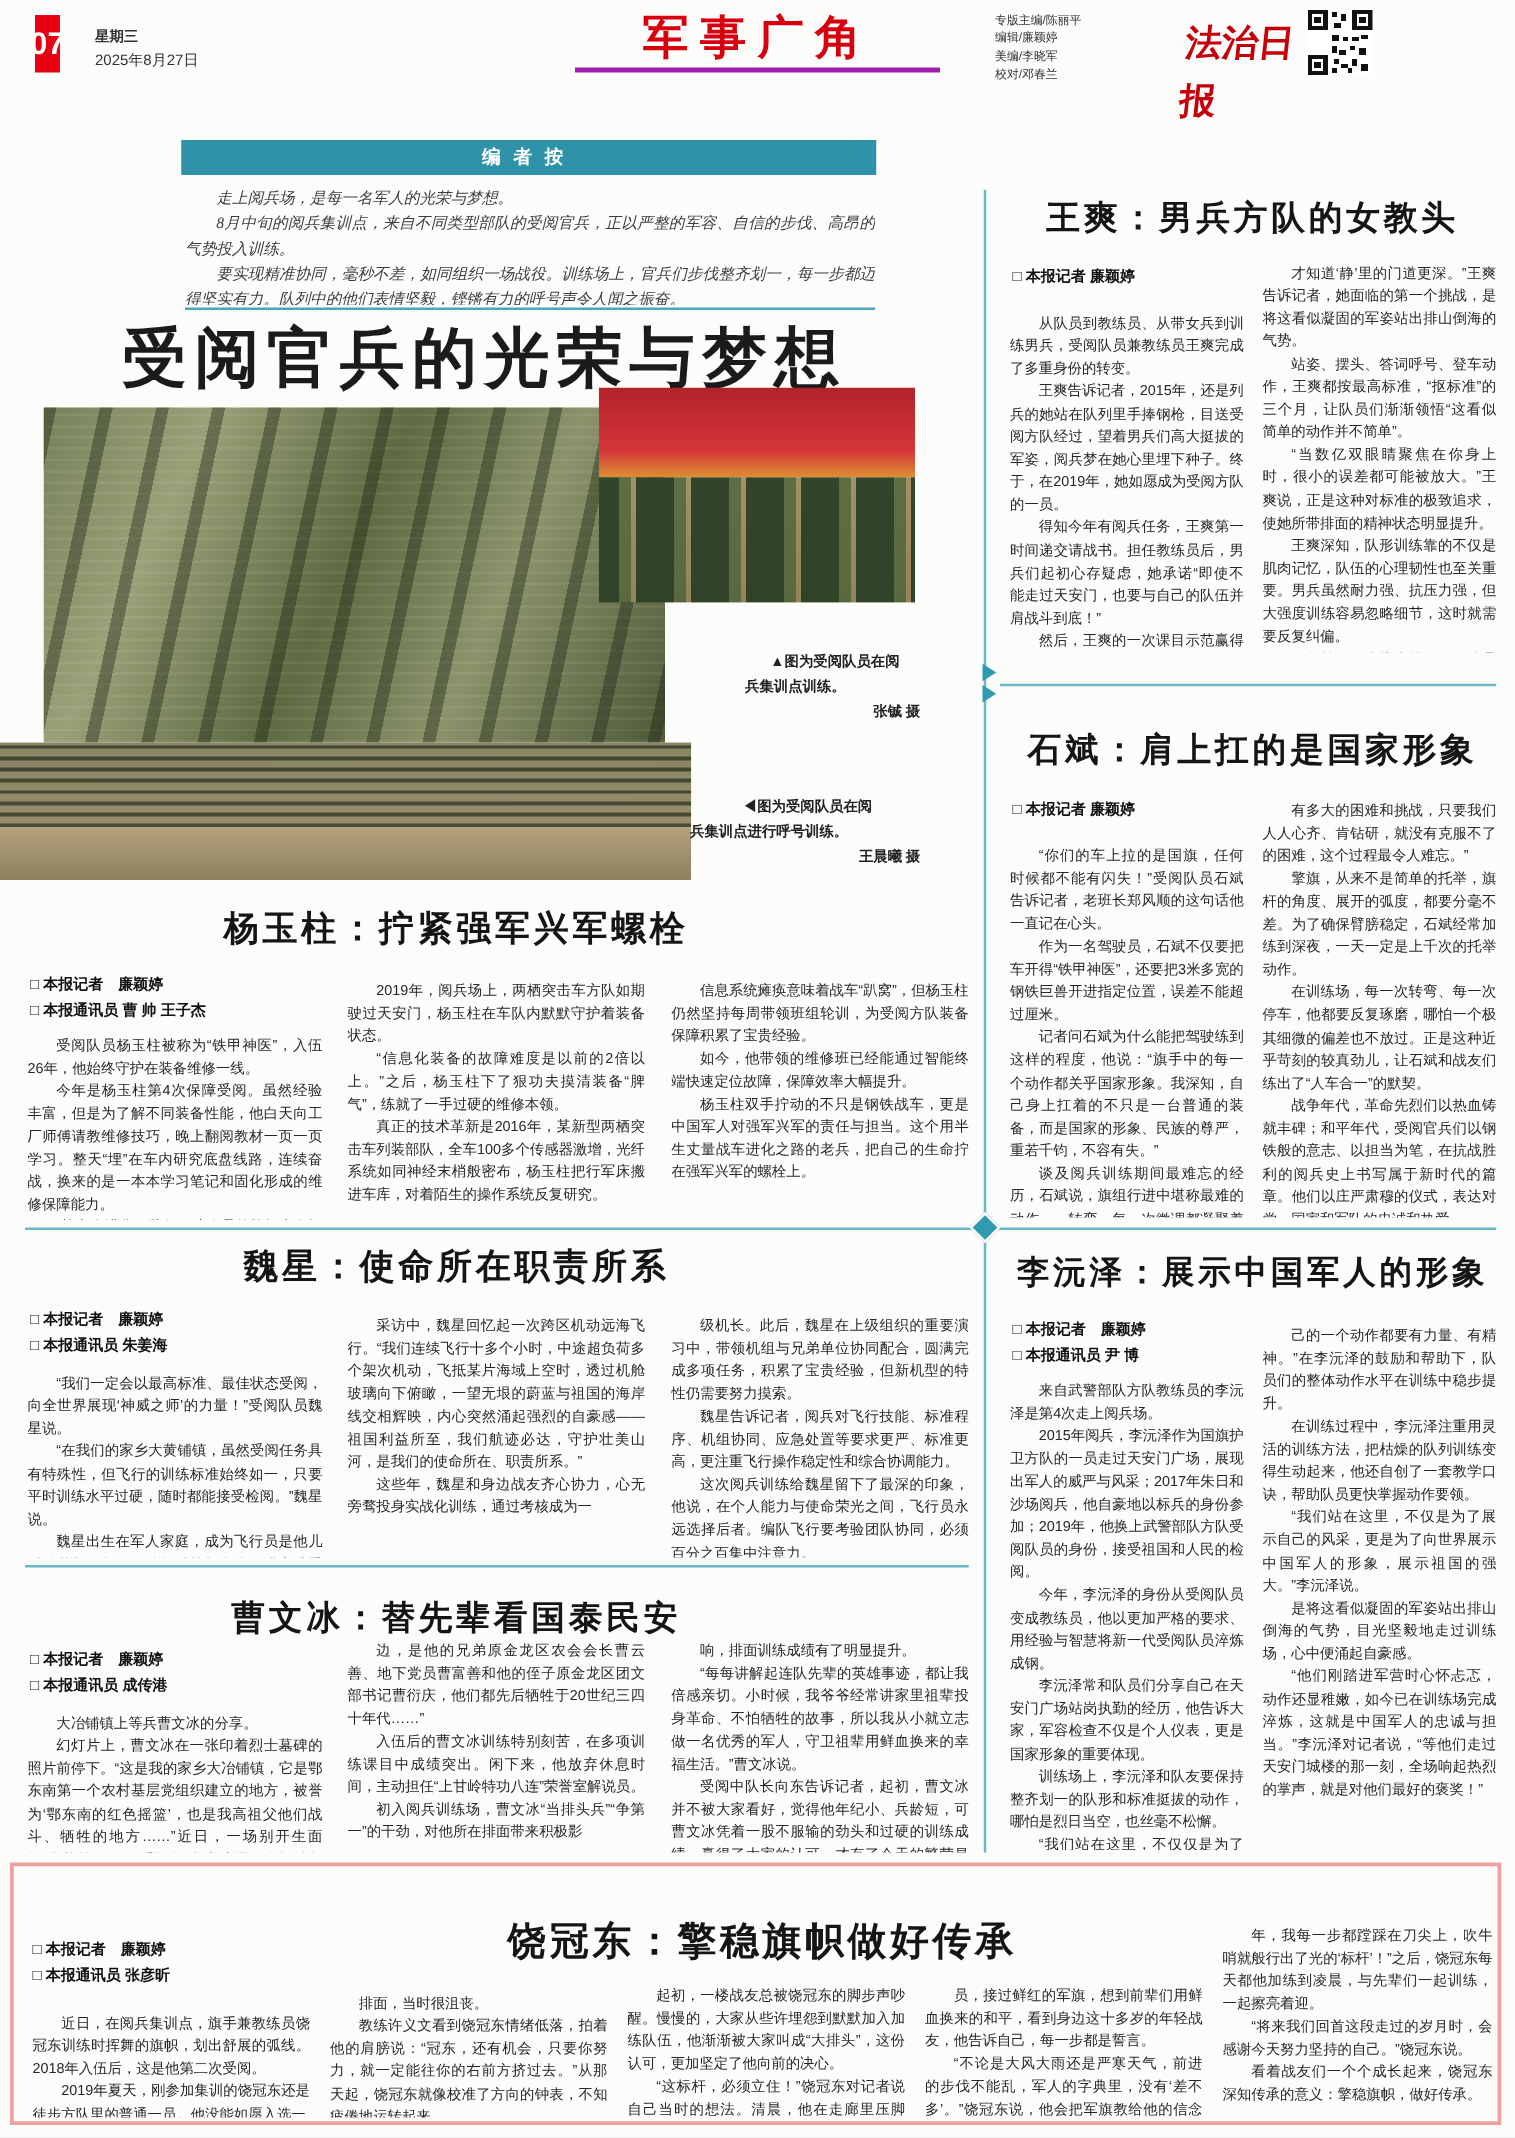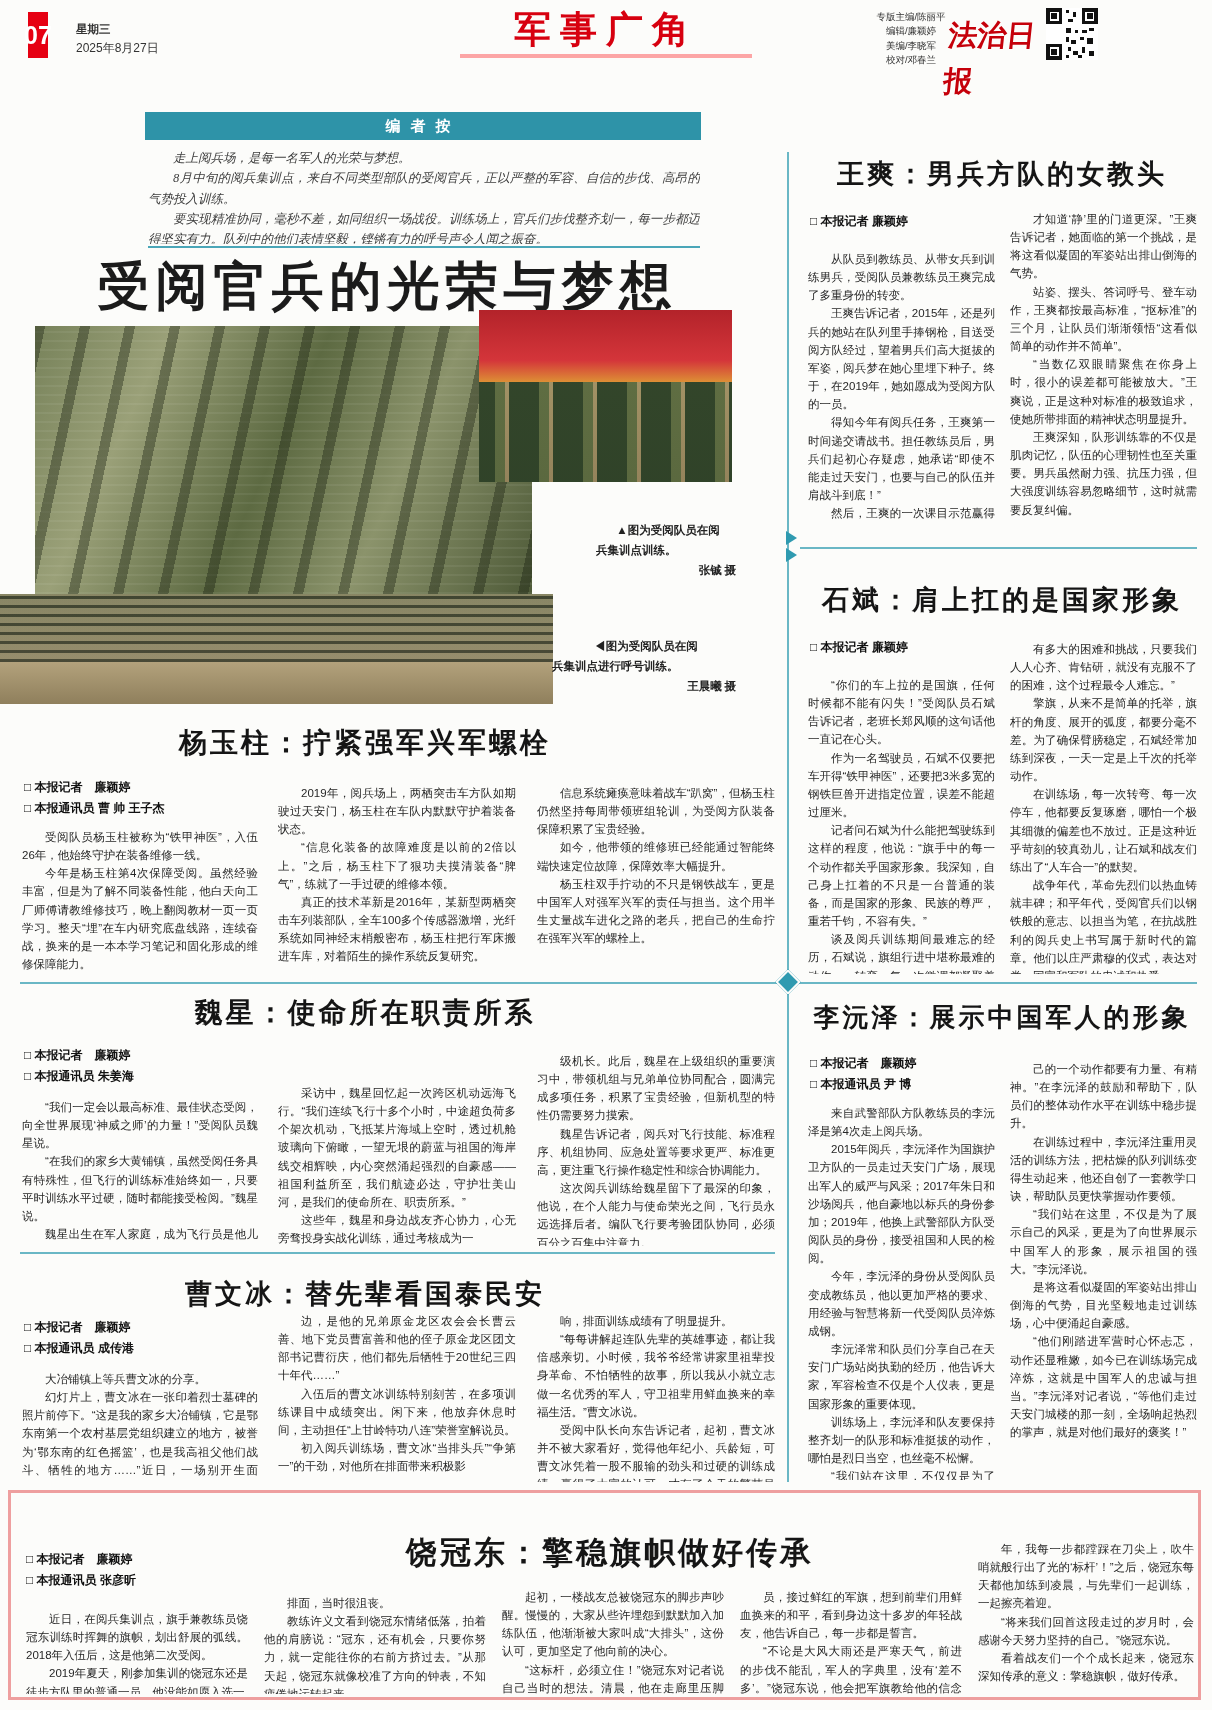--- a/index.html
+++ b/index.html
@@ -6,22 +6,22 @@
   .page{position:relative;width:1212px;height:1710px;margin:0 auto;background:#fcfcfa;
         font-family:"Liberation Sans",sans-serif;overflow:hidden;color:#222;}
 
   
   .pagenum{position:absolute;left:28px;top:12px;width:20px;height:46px;background:#e60012;
            color:#fff;font-weight:900;font-size:25px;display:flex;align-items:center;justify-content:center;}
   .weekday{position:absolute;left:76px;top:22px;font-size:11.5px;font-weight:700;color:#333;}
   .dateline{position:absolute;left:76px;top:40px;font-size:12px;color:#333;}
   .section-title{position:absolute;left:460px;top:6px;width:292px;height:48px;color:#d7000f;
                  font-size:37px;font-weight:900;letter-spacing:9px;text-align:center;
-                 border-bottom:4px solid #fca5a5;line-height:48px;}
-  .staff{position:absolute;left:860px;top:10px;width:102px;text-align:center;font-size:9.5px;
+                 border-bottom:4px solid #a21caf;line-height:48px;}
+  .staff{position:absolute;left:796px;top:10px;width:102px;text-align:left;font-size:9.5px;
          color:#333;line-height:1.5;}
   .staff p{margin:0;}
   .masthead{position:absolute;left:946px;top:12px;width:92px;color:#c5000a;font-weight:900;
             font-size:29px;font-family:"Liberation Serif",serif;transform:skewX(-6deg);line-height:1.6;}
   .qr{position:absolute;left:1046px;top:8px;width:52px;height:52px;}
 
   
   .note-banner{position:absolute;left:145px;top:112px;width:556px;height:28px;background:#2e93a8;
                color:#fff;font-size:15px;font-weight:700;letter-spacing:10px;text-align:center;line-height:28px;}
   .note{position:absolute;left:148px;top:148px;width:552px;height:96px;overflow:hidden;
@@ -191,21 +191,21 @@
   <div class="h2" style="left:95px;top:994px;width:540px;font-size:28px;">魏星：使命所在职责所系</div>
   <div class="byline" style="left:24px;top:1048px;width:240px;">
       <p>□ 本报记者　廉颖婷</p>
       <p>□ 本报通讯员 朱姜海</p>
     </div>
   <div class="col" style="left:22px;top:1098px;width:236px;height:148px;">
       <p>“我们一定会以最高标准、最佳状态受阅，向全世界展现‘神威之师’的力量！”受阅队员魏星说。</p>
       <p>“在我们的家乡大黄铺镇，虽然受阅任务具有特殊性，但飞行的训练标准始终如一，只要平时训练水平过硬，随时都能接受检阅。”魏星说。</p>
       <p>魏星出生在军人家庭，成为飞行员是他儿时的梦想。如今，他驾驶战机多次圆满完成重大任务，深感责任重大、使命在肩。</p>
     </div>
-  <div class="col" style="left:278px;top:1052px;width:238px;height:194px;margin-top:32px;">
+  <div class="col" style="left:278px;top:1052px;width:238px;height:194px;">
       <p>采访中，魏星回忆起一次跨区机动远海飞行。“我们连续飞行十多个小时，中途超负荷多个架次机动，飞抵某片海域上空时，透过机舱玻璃向下俯瞰，一望无垠的蔚蓝与祖国的海岸线交相辉映，内心突然涌起强烈的自豪感——祖国利益所至，我们航迹必达，守护壮美山河，是我们的使命所在、职责所系。”</p>
       <p>这些年，魏星和身边战友齐心协力，心无旁骛投身实战化训练，通过考核成为一</p>
     </div>
   <div class="col" style="left:537px;top:1052px;width:238px;height:194px;">
       <p>级机长。此后，魏星在上级组织的重要演习中，带领机组与兄弟单位协同配合，圆满完成多项任务，积累了宝贵经验，但新机型的特性仍需要努力摸索。</p>
       <p>魏星告诉记者，阅兵对飞行技能、标准程序、机组协同、应急处置等要求更严、标准更高，更注重飞行操作稳定性和综合协调能力。</p>
       <p>这次阅兵训练给魏星留下了最深的印象，他说，在个人能力与使命荣光之间，飞行员永远选择后者。编队飞行要考验团队协同，必须百分之百集中注意力。</p>
     </div>
 
   <div class="h2" style="left:95px;top:1276px;width:540px;font-size:27px;">曹文冰：替先辈看国泰民安</div>

